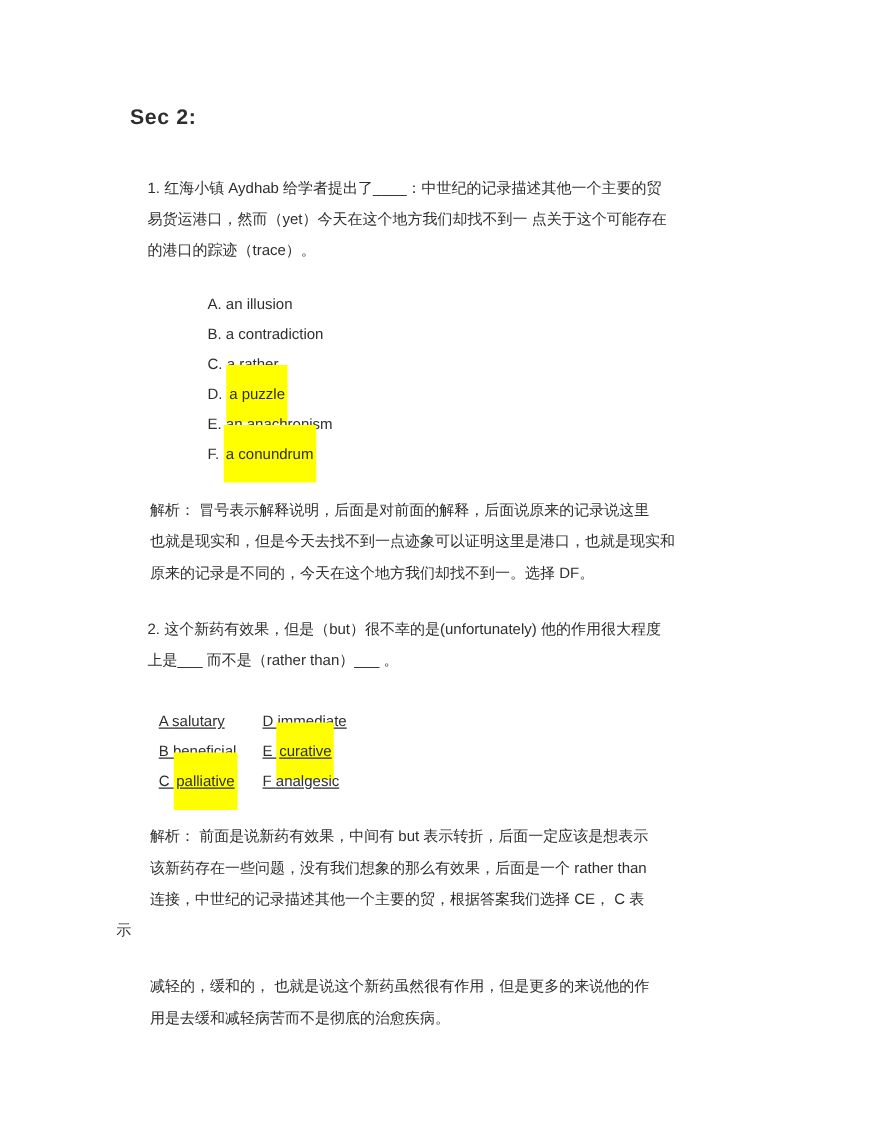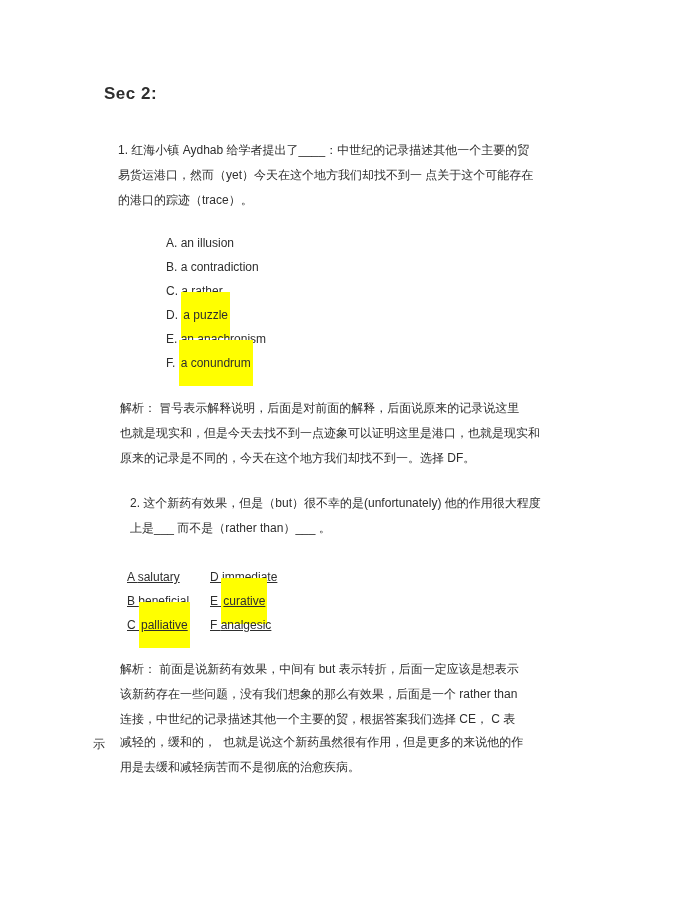--- a/index.html
+++ b/index.html
@@ -34,28 +34,28 @@
   }
   .textblock .line {
     white-space: nowrap;
     height: 25px;
     line-height: 25px;
   }
   .q1-stem   { left: 118px; top: 138px; }
   .q1-opts   { left: 118px; top: 231px; margin-left: 48px; }
   .q1-opts .line { height: 24px; line-height: 24px; }
   .analysis1 { left: 120px; top: 396px; }
-  .q2-stem   { left: 118px; top: 491px; margin-left: 12px; }
+  .q2-stem   { left: 118px; top: 491px; }
   .q2-opts   { left: 127px; top: 565px; display: flex; }
   .q2-opts .col { display: block; text-decoration: underline; }
   .q2-opts .col.first { width: 83px; }
   .q2-opts .line { height: 24px; line-height: 24px; }
   .analysis2a { left: 120px; top: 657px; }
   .hang-char  { left: 93px;  top: 732px; }
-  .analysis2b { left: 120px; top: 731px; font-family: Liberation Mono, monospace; }
+  .analysis2b { left: 120px; top: 777px; }
   .hl {
     background: var(--hl-color, #ffff00);
     padding: 16px 2px;
   }
 </style>
 </head>
 <body style="color: rgb(46, 46, 46); background: rgb(255, 255, 255);">
 
 <div class="page">
 

